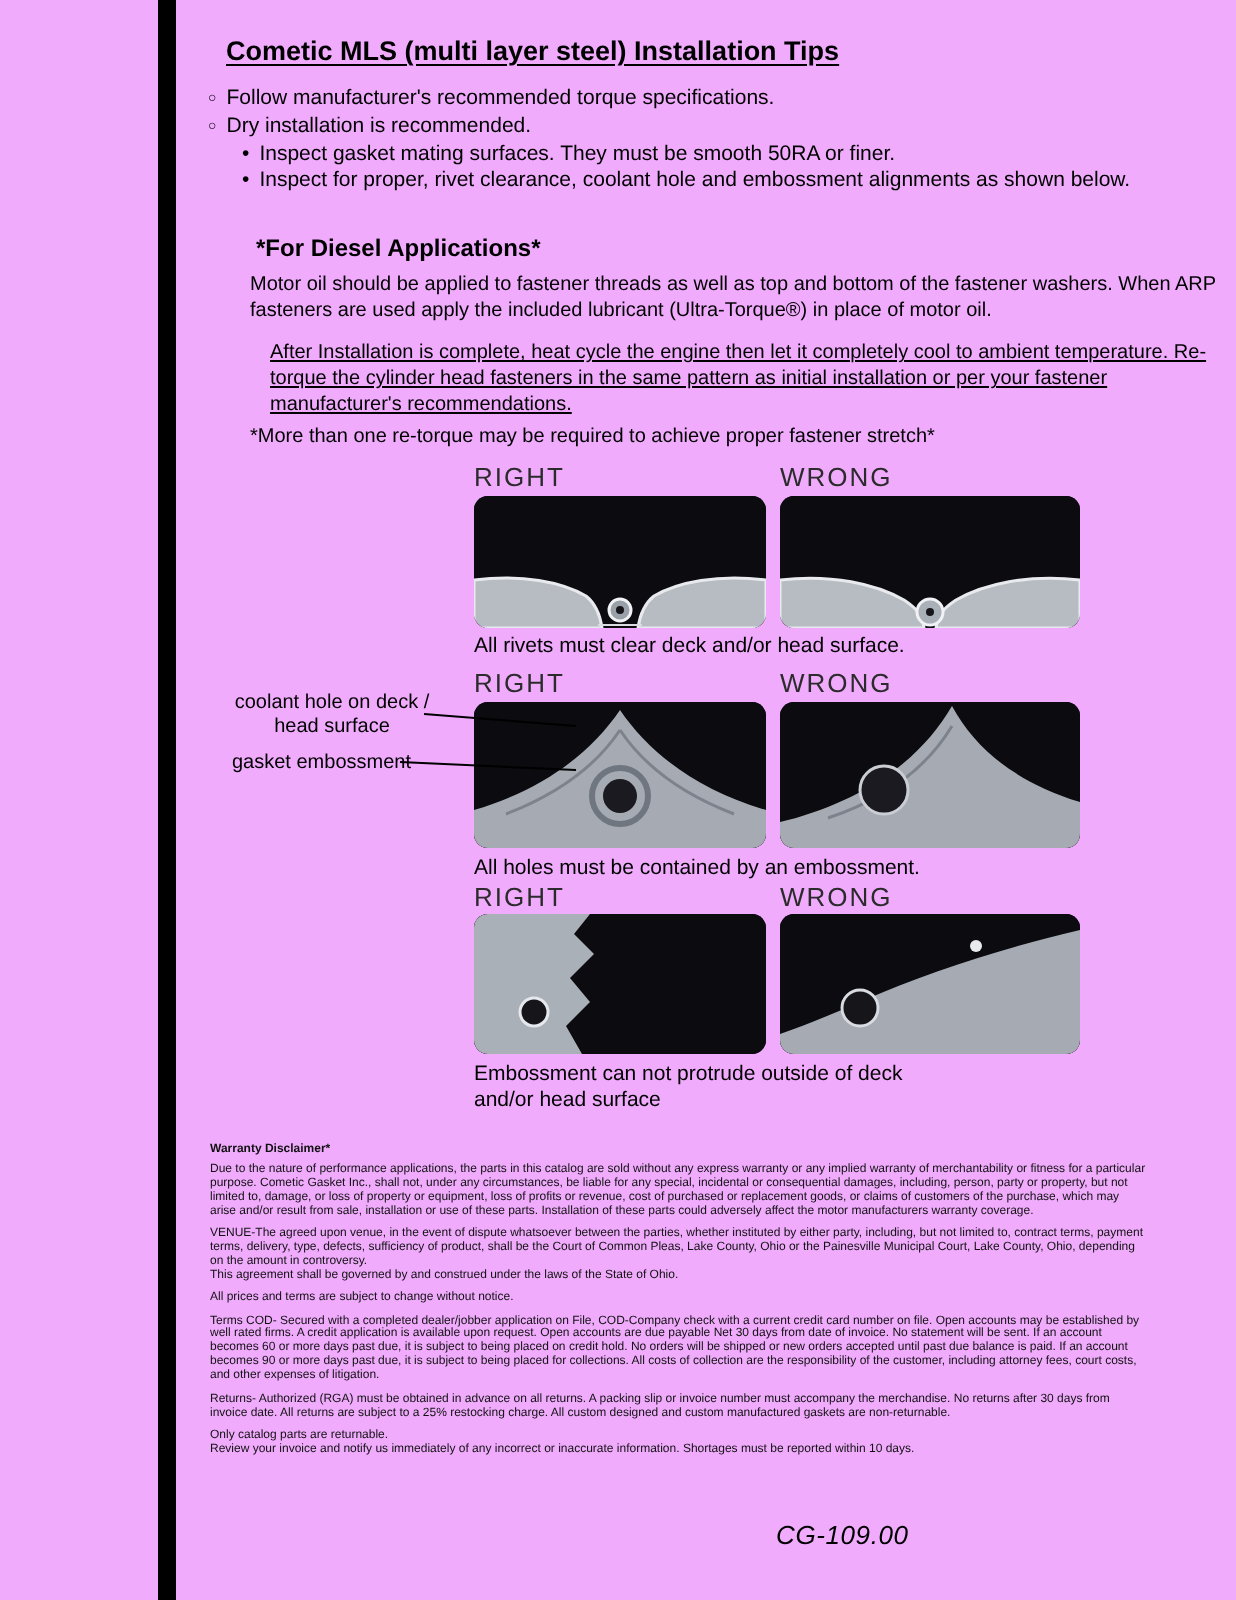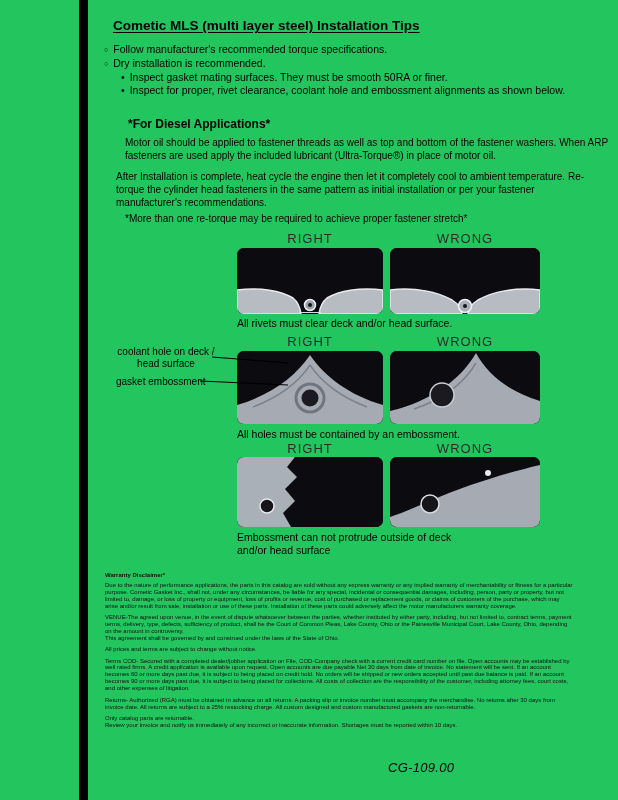--- a/index.html
+++ b/index.html
@@ -1,42 +1,42 @@
 <!DOCTYPE html>
 <html><head>
 <meta charset="utf-8">
 <style>
   * { margin:0; padding:0; box-sizing:border-box; }
   html,body { background:#ffffff; }
   body { width:618px; height:800px; }
   .page {
-    position:relative; width:618px; height:800px; background:#22c55e;
+    position:relative; width:618px; height:800px; background:#f0abfc;
     font-family:"Liberation Sans", sans-serif; color:#000; overflow:hidden;
   }
   .abs { position:absolute; }
   .spine { left:79px; top:0; width:9px; height:800px; background:#000; }
 
   .title {
     left:113px; top:18px; font-size:13.5px; font-weight:bold;
     text-decoration:underline; text-underline-offset:2px;
   }
 
   .tips { left:104px; top:43px; font-size:10.5px; line-height:13px; }
   .tip { white-space:nowrap; }
   .tip.l1::before { content:"\25CB"; font-size:7px; margin-right:5px; position:relative; top:-1px; }
   .tip.l2 { padding-left:17px; }
   .tip.l2::before { content:"\2022"; margin-right:5px; }
 
   .diesel-heading { left:113px; top:117px; font-size:12px; font-weight:bold;margin-left:15px; }
   .para { font-size:10px; line-height:13.2px;margin-left:12px; }
   .p1 { left:113px; top:136px; width:497px; }
-  .p2 { left:104px; top:170px; width:482px; }
+  .p2 { left:123px; top:170px; width:482px;text-decoration:underline; }
   .p3 { left:113px; top:212px; width:497px; }
 
-  .col-label { font-size:13px; letter-spacing:1px; color:#2b2b2b; text-align:center; }
+  .col-label { font-size:13px; letter-spacing:1px; color:#2b2b2b; text-align:left; }
   .lab-l { left:237px; width:146px; }
   .lab-r { left:390px; width:150px; }
   .row1-lab { top:231px; } .row2-lab { top:334px; } .row3-lab { top:441px; }
 
   .panel { border-radius:7px; overflow:hidden; background:#0b0b10; }
   .panel svg { display:block; }
   .pnl-1l { left:237px; top:248px; width:146px; height:66px; }
   .pnl-1r { left:390px; top:248px; width:150px; height:66px; }
   .pnl-2l { left:237px; top:351px; width:146px; height:73px; }
   .pnl-2r { left:390px; top:351px; width:150px; height:73px; }

